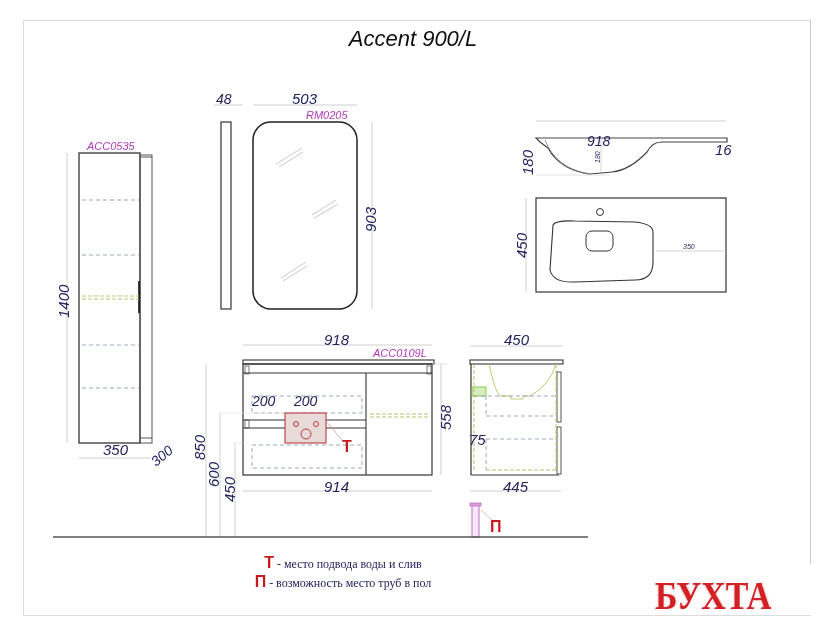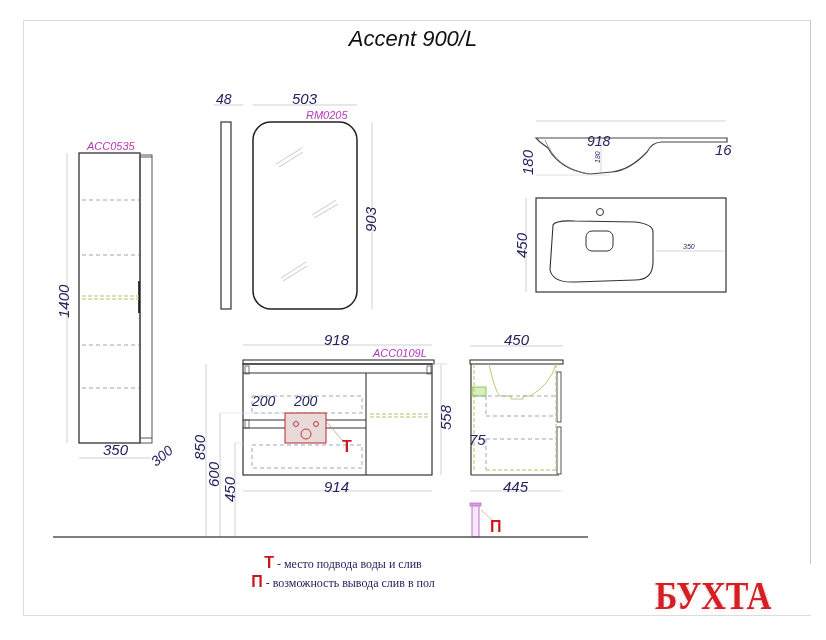--- a/index.html
+++ b/index.html
@@ -159,16 +159,16 @@
     <text x="490" y="532" font-size="16" font-weight="bold" fill="#c8191f" font-family="Liberation Sans, sans-serif">П</text>
   </g>
 
   <line x1="53" y1="537" x2="588" y2="537" stroke="#555" stroke-width="1.5"></line>
 </svg>
 
 <div class="legend" style="top:554px;">
   <span class="mk">Т</span><span> - место подвода воды и слив</span>
 </div>
 <div class="legend" style="top:573px;">
-  <span class="mk">П</span><span> - возможность вывода слив в пол</span>
+  <span class="mk">П</span><span> - возможность место труб в пол</span>
 </div>
 
 <div class="logo">БУХТА</div>
 
 </body></html>

